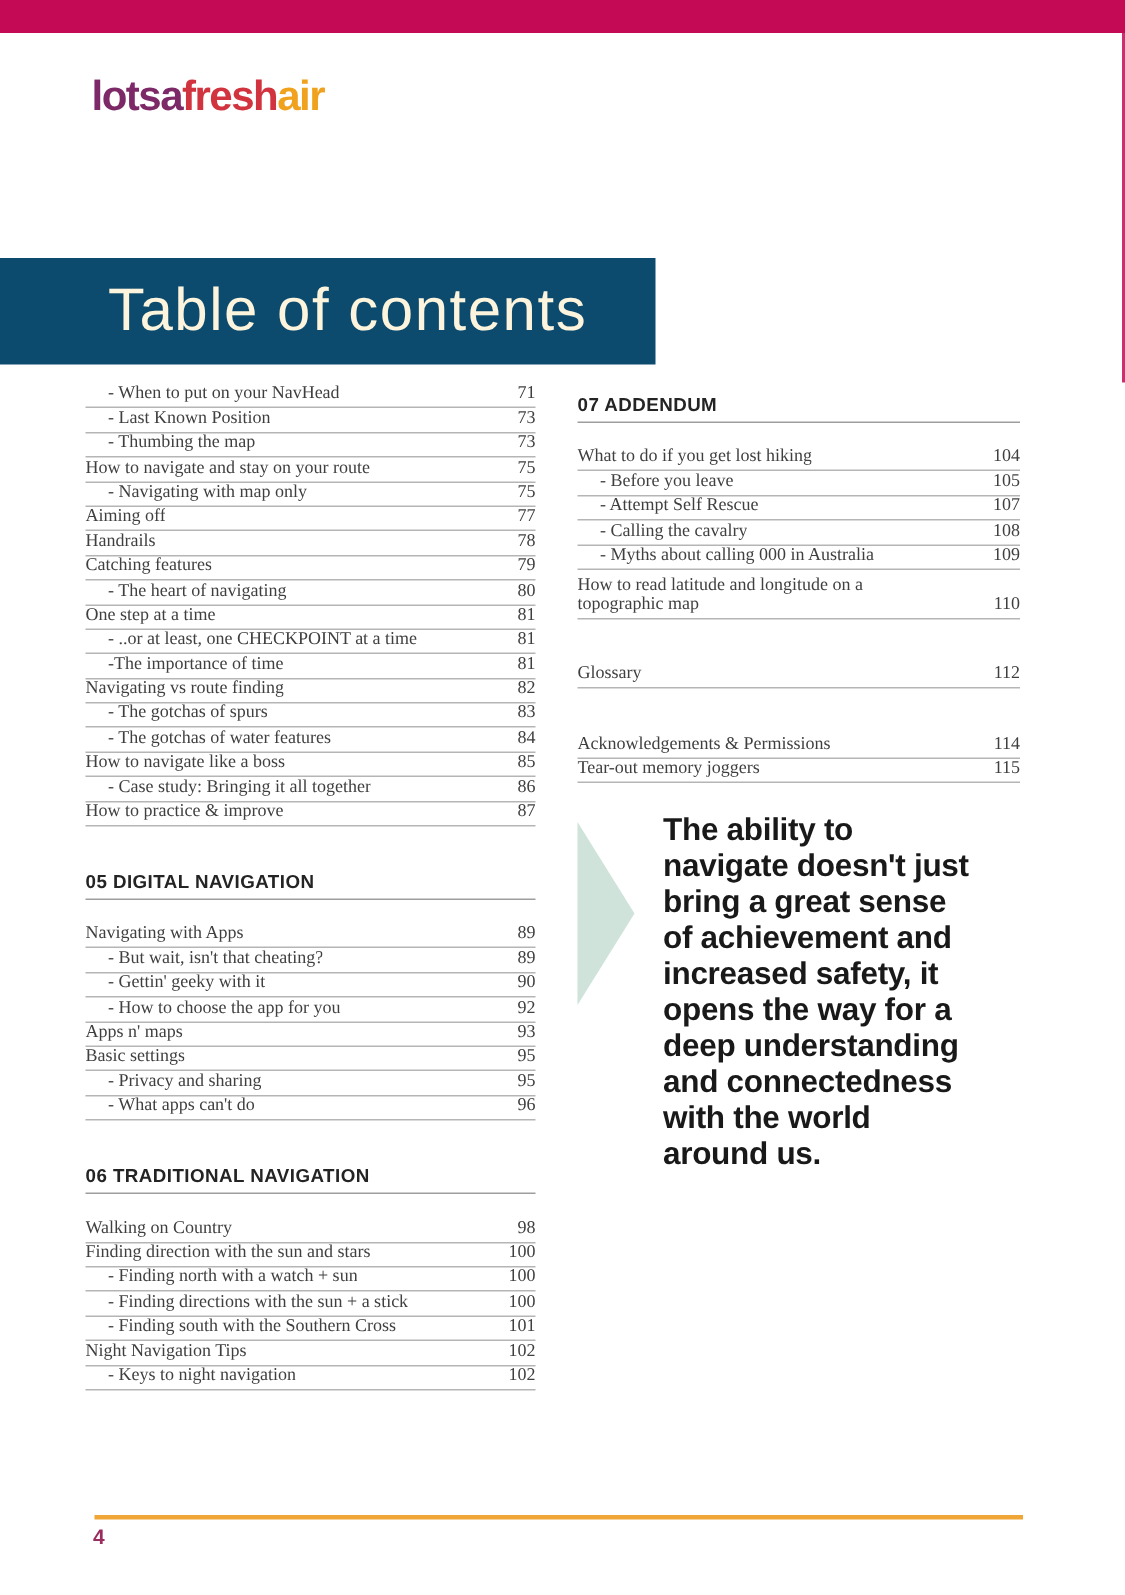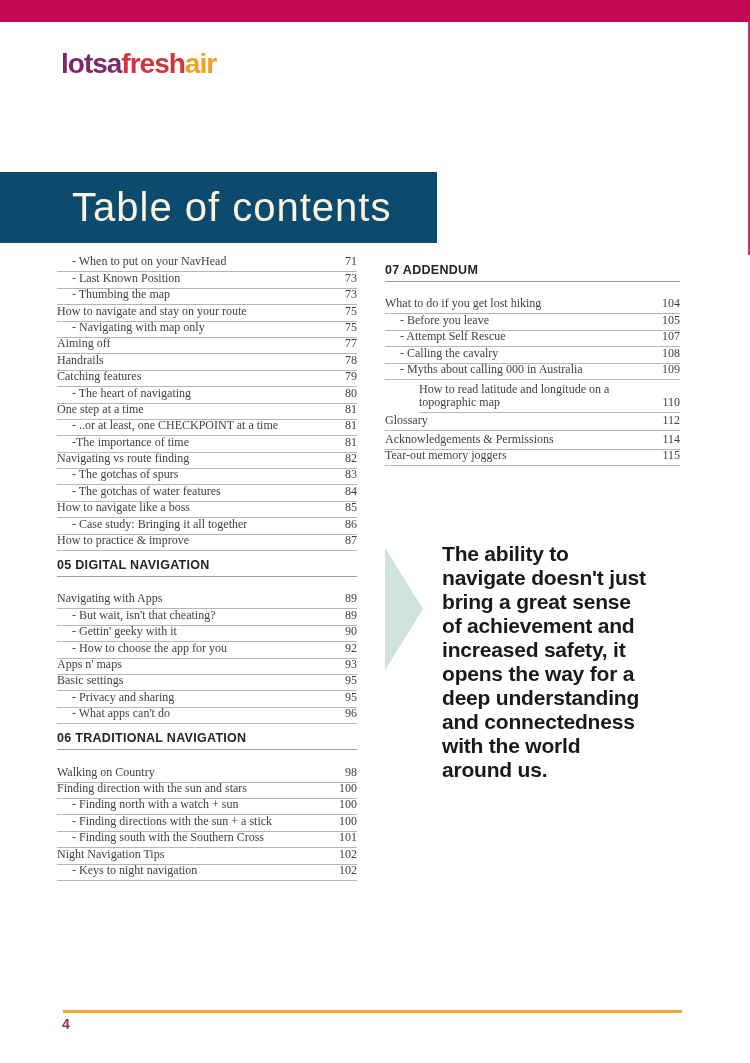--- a/index.html
+++ b/index.html
@@ -6,29 +6,29 @@
   .page{position:relative;width:750px;height:1063px;background:#ffffff;overflow:hidden;
         font-family:"Liberation Sans",sans-serif;}
   .topbar{position:absolute;left:0;top:0;width:750px;height:22px;}
   .edge-strip{position:absolute;right:0;top:0;width:2px;height:255px;opacity:.85;}
   .logo{position:absolute;left:61px;top:48px;font-size:28px;font-weight:700;letter-spacing:-1px;white-space:nowrap;}
   .title-band{position:absolute;left:0;top:172px;width:437px;height:71px;display:flex;align-items:center;}
   .title-band .title{margin-left:72px;font-size:40px;font-weight:300;color:#fcf4dc;letter-spacing:1px;white-space:nowrap;}
   .toc-col{position:absolute;top:256px;}
   .toc-col.left{left:57px;width:300px;}
   .toc-col.right{left:385px;width:295px;}
-  .toc-section+.toc-section{margin-top:2px;}
+  .toc-section+.toc-section{margin-top:30px;}
   .toc-heading{margin-top:7px;margin-bottom:16px;font-size:12.5px;font-weight:700;color:#242424;
                letter-spacing:.3px;padding-bottom:4px;border-bottom:1px solid #9e9e9e;}
   .toc-row{display:flex;justify-content:space-between;align-items:flex-end;box-sizing:border-box;
            height:16.4px;padding-bottom:2px;border-bottom:1px solid #b5b5b5;
            font-size:12px;color:#3f3f3f;font-family:Liberation Serif, serif;}
   .toc-row .lab{white-space:nowrap;overflow:hidden;}
   .toc-row.sub .lab{padding-left:15px;}
-  .toc-row.two-line{height:33px;margin-left:34px;}
+  .toc-row.two-line{height:33px;}
   .toc-row.two-line .lab{white-space:normal;width:238px;line-height:13.5px;}
   .toc-row .pg{flex:none;}
   .quote-arrow{position:absolute;left:385px;top:548px;width:0;height:0;
                border-top:61px solid transparent;border-bottom:61px solid transparent;border-left:38px solid #cfe3da;}
   .quote{position:absolute;left:430px;top:542px;width:260px;font-weight:700;font-size:21px;
          line-height:24px;color:#191919;letter-spacing:-0.2px;margin-left:12px;}
   .footer-rule{position:absolute;left:63px;top:1010px;width:619px;height:3px;}
   .page-num{position:absolute;left:62px;top:1016px;font-size:14px;font-weight:700;}
 </style>
 </head>

